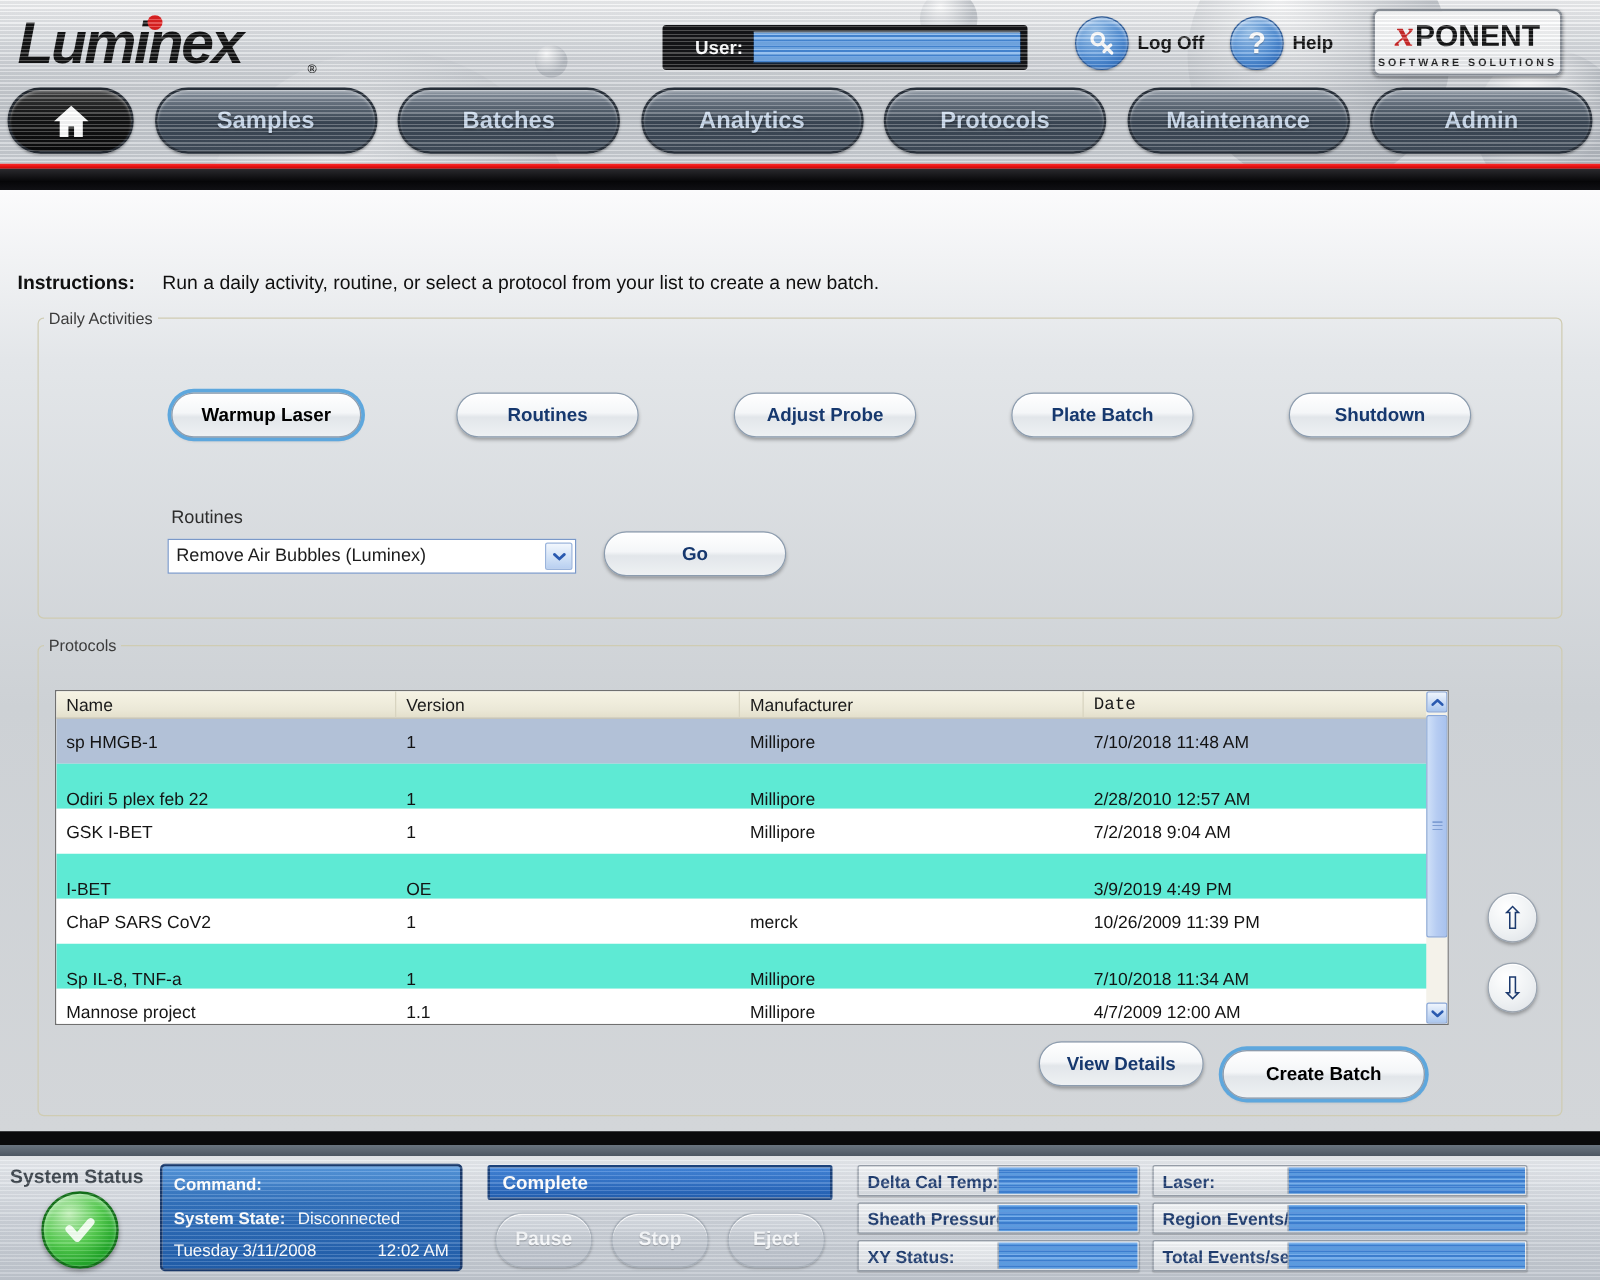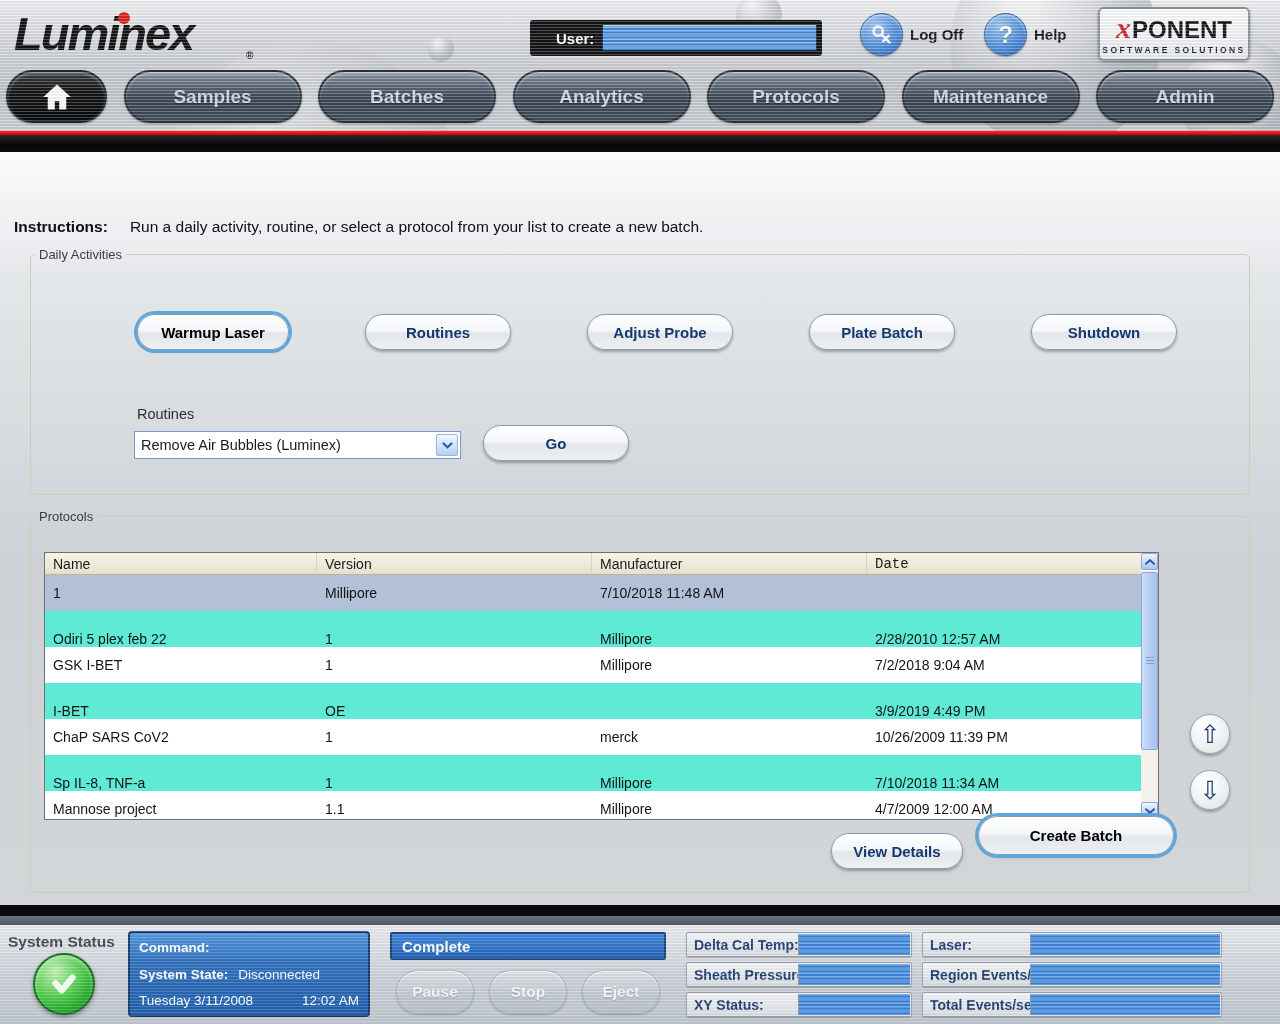--- a/index.html
+++ b/index.html
@@ -115,21 +115,21 @@
     background:repeating-linear-gradient(180deg,#7e9ed4 0 1px,transparent 1px 3px); }
 
   .circle-btn { position:absolute; width:40px; height:40px; border-radius:50%; border:1px solid #9aa4b0;
     background:radial-gradient(circle at 38% 30%, #ffffff, #eef1f3 55%, #dce0e5);
     box-shadow:0 2px 3px rgba(0,0,0,.3), inset 0 1px 0 #fff;
     display:flex; align-items:center; justify-content:center; cursor:pointer;
     font-family:"DejaVu Sans",sans-serif; font-size:25px; color:#1c3a6e; line-height:1; }
   .up-btn { left:1159px; top:190px; } .down-btn { left:1159px; top:246px; }
 
   .view-details-btn { position:absolute; left:800px; top:309px; width:132px; height:36px; }
-  .create-batch-btn { position:absolute; left:947px; top:292px; width:196px; height:39px; border-radius:20px; }
+  .create-batch-btn { position:absolute; left:947px; top:316px; width:162px; height:39px; border-radius:20px; }
 
   
   .bot-black { position:absolute; left:0; top:905px; width:1280px; height:11px; background:#0a0a0c; }
   .bot-strip { position:absolute; left:0; top:916px; width:1280px; height:9px; background:linear-gradient(180deg,#6a7480,#4c5662); }
   .statusbar { position:absolute; left:0; top:925px; width:1280px; height:99px;
     background:linear-gradient(180deg,#e8ebef 0%,#cdd2d9 50%,#bfc5cd 100%); }
   .statusbar::after { content:""; position:absolute; inset:0;
     background:repeating-linear-gradient(180deg, rgba(255,255,255,.18) 0 1px, rgba(90,96,104,.06) 1px 3px); pointer-events:none; }
 
   .sys-label { position:absolute; left:8px; top:8px; font-size:15.5px; font-weight:bold; color:#3c444c; }
@@ -259,20 +259,21 @@
 
       <div class="ptable">
         <div class="thead" id="table-header">
             <div class="th">Name</div>
             <div class="th">Version</div>
             <div class="th">Manufacturer</div>
             <div class="th">Date</div>
           </div>
         <div class="tbody" id="table-body">
             <div class="tr selected">
+              <div class="td">sp HMGB-1</div>
               <div class="td">1</div>
               <div class="td">Millipore</div>
               <div class="td">7/10/2018 11:48 AM</div>
             </div>
             <div class="tr alt">
               <div class="td">Odiri 5 plex feb 22</div>
               <div class="td">1</div>
               <div class="td">Millipore</div>
               <div class="td">2/28/2010 12:57 AM</div>
             </div>

